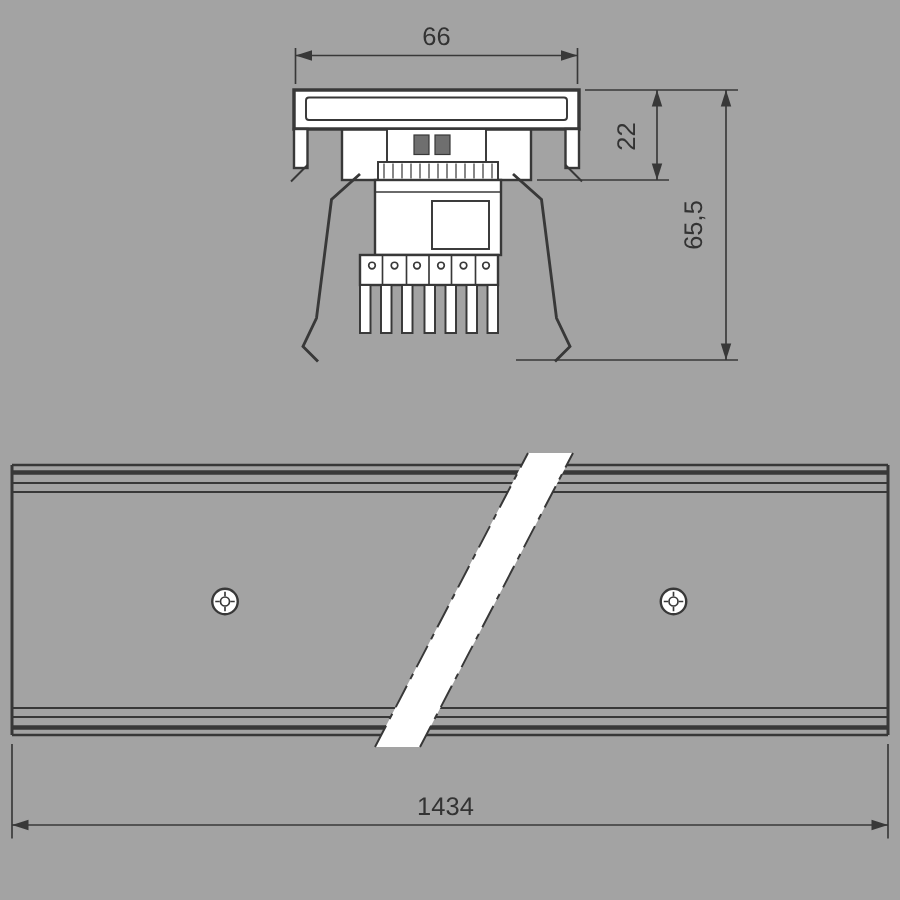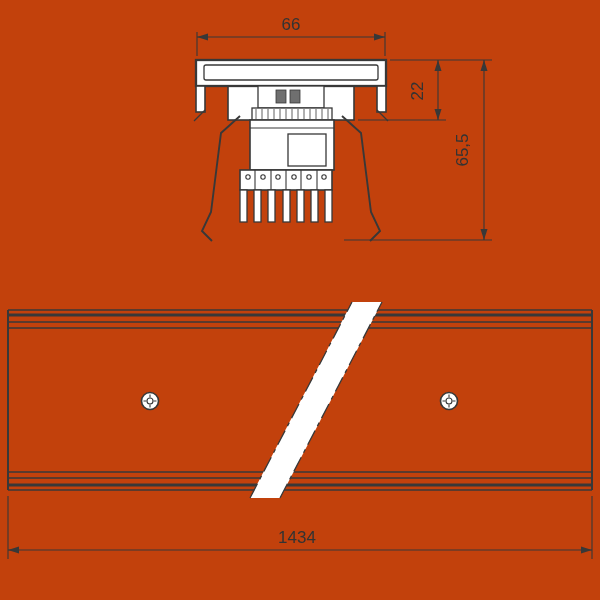--- a/index.html
+++ b/index.html
@@ -1,16 +1,16 @@
 <!DOCTYPE html>
 <html><head>
 <meta charset="utf-8">
 <style>
   html,body{margin:0;padding:0;background:#ffffff;}
-  .stage{width:600px;height:600px;position:relative;background:#c2410c;}
+  .stage{width:600px;height:600px;position:relative;background:#a3a3a3;}
   .ln{stroke:#383838;fill:none;stroke-linecap:butt;stroke-linejoin:miter;}
   .fw{fill:#ffffff;}
   .w08{stroke-width:0.8;}
   .w1{stroke-width:1.1;}
   .w12{stroke-width:1.3;}
   .w15{stroke-width:1.6;}
   .w18{stroke-width:1.9;}
   .w2{stroke-width:2;}
   .w22{stroke-width:2.3;}
   .w3{stroke-width:3;}

